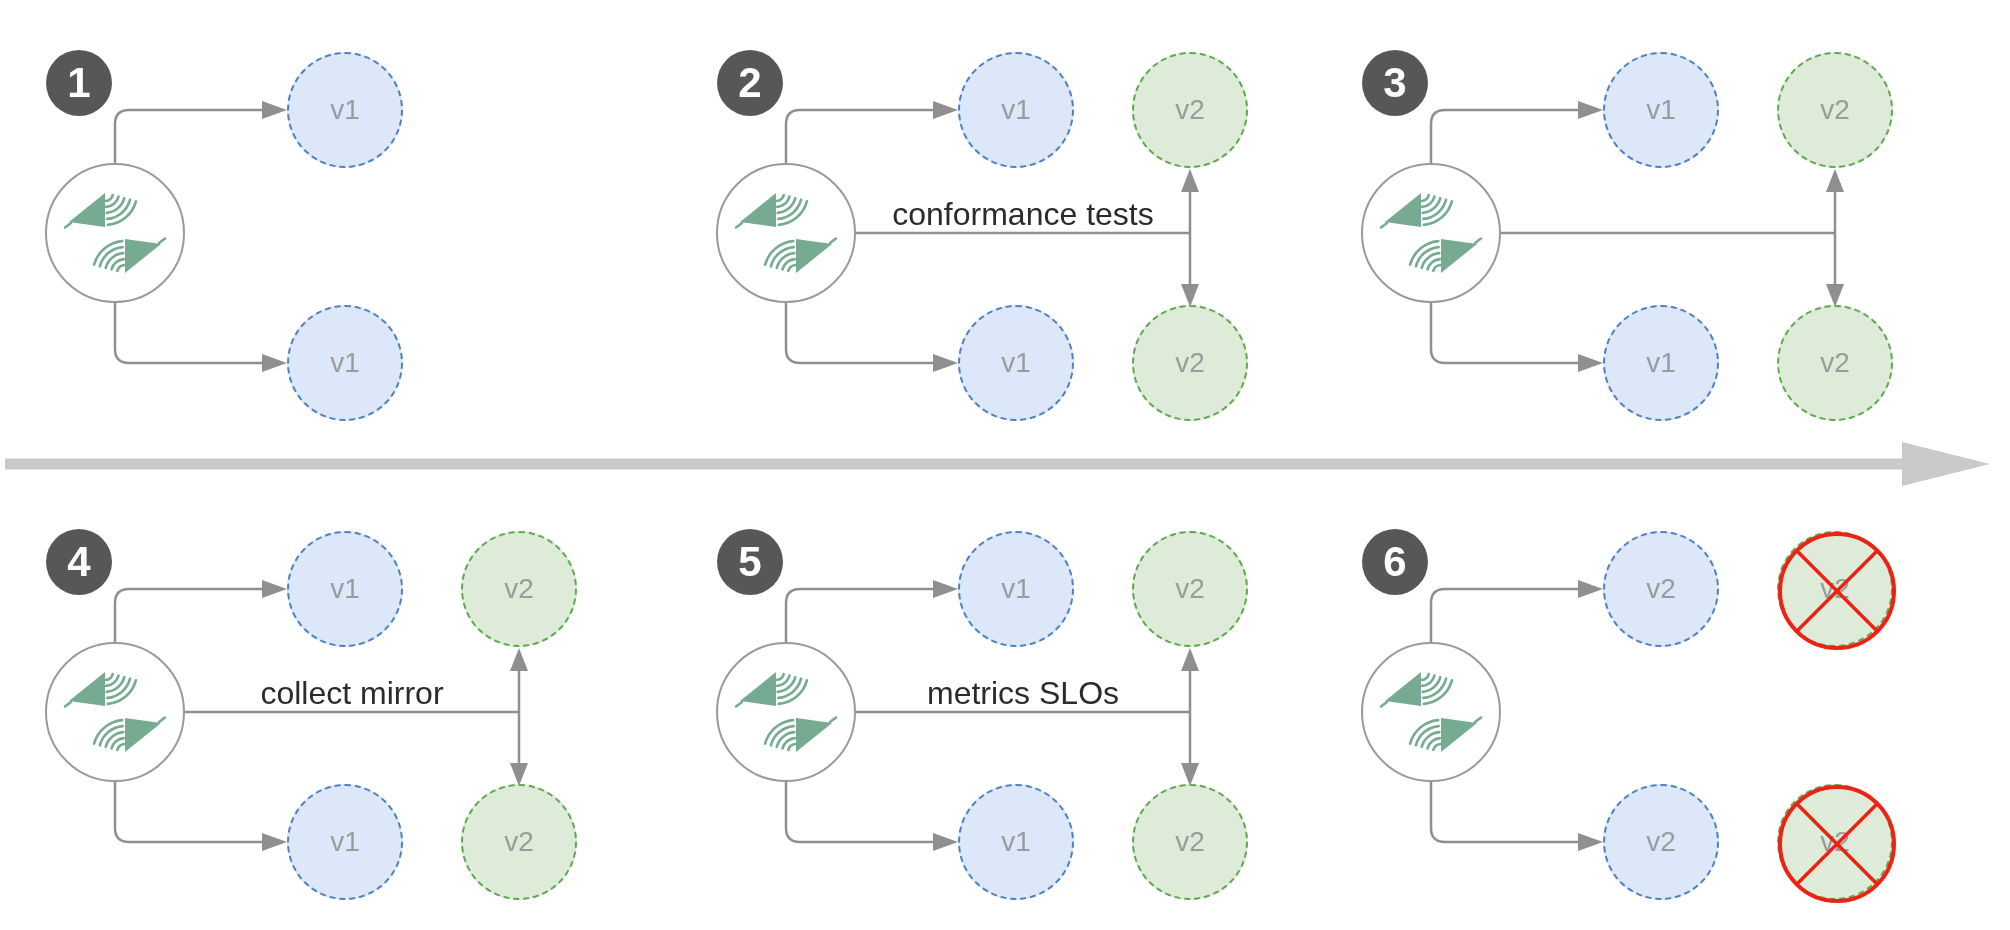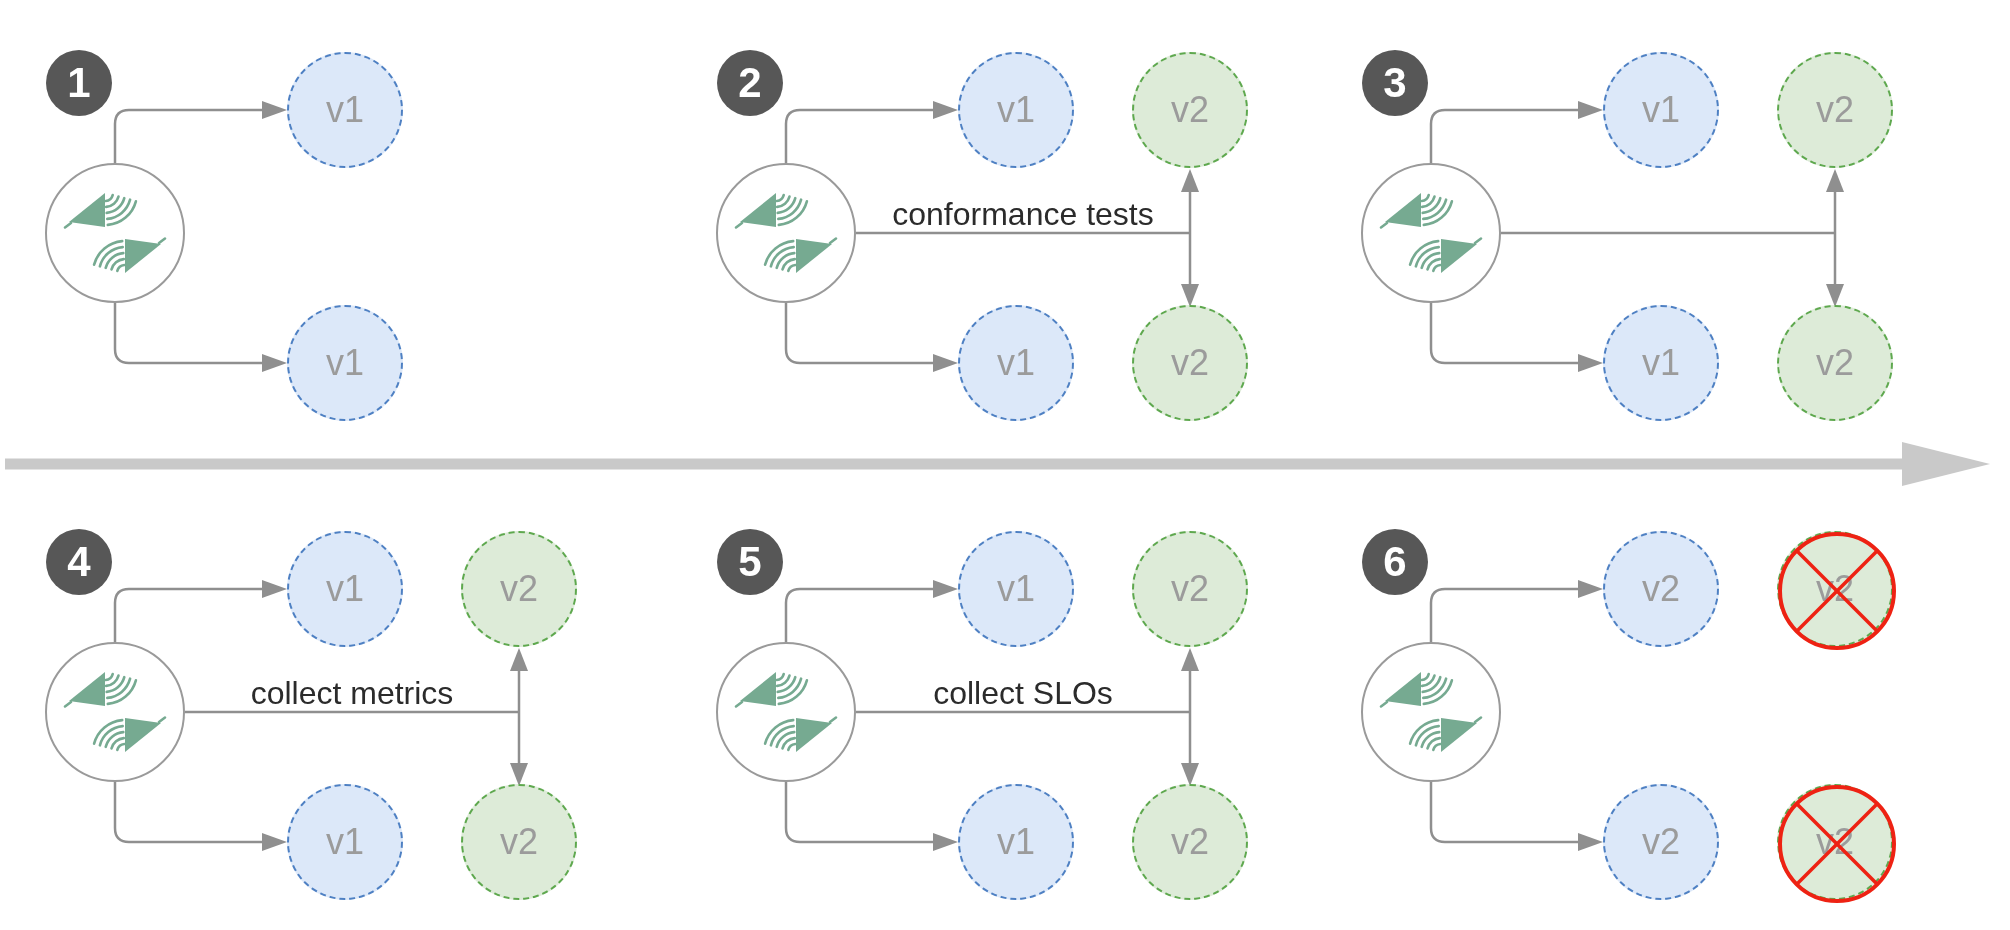--- a/index.html
+++ b/index.html
@@ -16,21 +16,21 @@
   }
   .gateway{
     position:absolute;left:45px;top:143px;width:140px;height:140px;border-radius:50%;
     border:2.5px solid var(--gateway-ring);background:#fff;box-sizing:border-box;
     display:flex;align-items:center;justify-content:center;
   }
   .gateway svg{width:104px;height:104px;display:block;}
   .node{
     position:absolute;width:116px;height:116px;border-radius:50%;box-sizing:border-box;
     border:2.5px dashed #999;display:flex;align-items:center;justify-content:center;
-    font-size:36px;color:var(--node-text);
+    font-size:28px;color:var(--node-text);
   }
   .node.blue{background:var(--blue-fill);border-color:var(--blue-border);}
   .node.green{background:var(--green-fill);border-color:var(--green-border);}
   .pos-tp{left:287px;top:32px;}
   .pos-ts{left:461px;top:32px;}
   .pos-bp{left:287px;top:285px;}
   .pos-bs{left:461px;top:285px;}
   .wires{position:absolute;left:0;top:0;pointer-events:none;}
   .wire{stroke:var(--line);stroke-width:2.5;fill:none;}
   .arrowhead{fill:var(--line);stroke:none;}
@@ -197,21 +197,21 @@
       </div>
     <div class="node green pos-ts">
         <span>v2</span>
       </div>
     <div class="node blue pos-bp">
         <span>v1</span>
       </div>
     <div class="node green pos-bs">
         <span>v2</span>
       </div>
-    <div class="action-label">collect metrics</div>
+    <div class="action-label">collect mirror</div>
   </div>
 
   <div class="panel" style="left:671px;top:499px">
     <svg class="wires" width="670" height="430" viewBox="0 0 670 430">
       <path class="wire" d="M115,143 V104 Q115,90 129,90 H262"></path>
       <polygon class="arrowhead" points="262,81 287,90 262,99"></polygon>
       <path class="wire" d="M115,283 V329 Q115,343 129,343 H262"></path>
       <polygon class="arrowhead" points="262,334 287,343 262,352"></polygon>
       <path class="wire" d="M185,213 H519"></path>
       <path class="wire" d="M519,170 V266"></path>
@@ -231,21 +231,21 @@
       </div>
     <div class="node green pos-ts">
         <span>v2</span>
       </div>
     <div class="node blue pos-bp">
         <span>v1</span>
       </div>
     <div class="node green pos-bs">
         <span>v2</span>
       </div>
-    <div class="action-label">collect SLOs</div>
+    <div class="action-label">metrics SLOs</div>
   </div>
 
   <div class="panel" style="left:1316px;top:499px">
     <svg class="wires" width="670" height="430" viewBox="0 0 670 430">
       <path class="wire" d="M115,143 V104 Q115,90 129,90 H262"></path>
       <polygon class="arrowhead" points="262,81 287,90 262,99"></polygon>
       <path class="wire" d="M115,283 V329 Q115,343 129,343 H262"></path>
       <polygon class="arrowhead" points="262,334 287,343 262,352"></polygon>
     </svg>
     <div class="badge">

